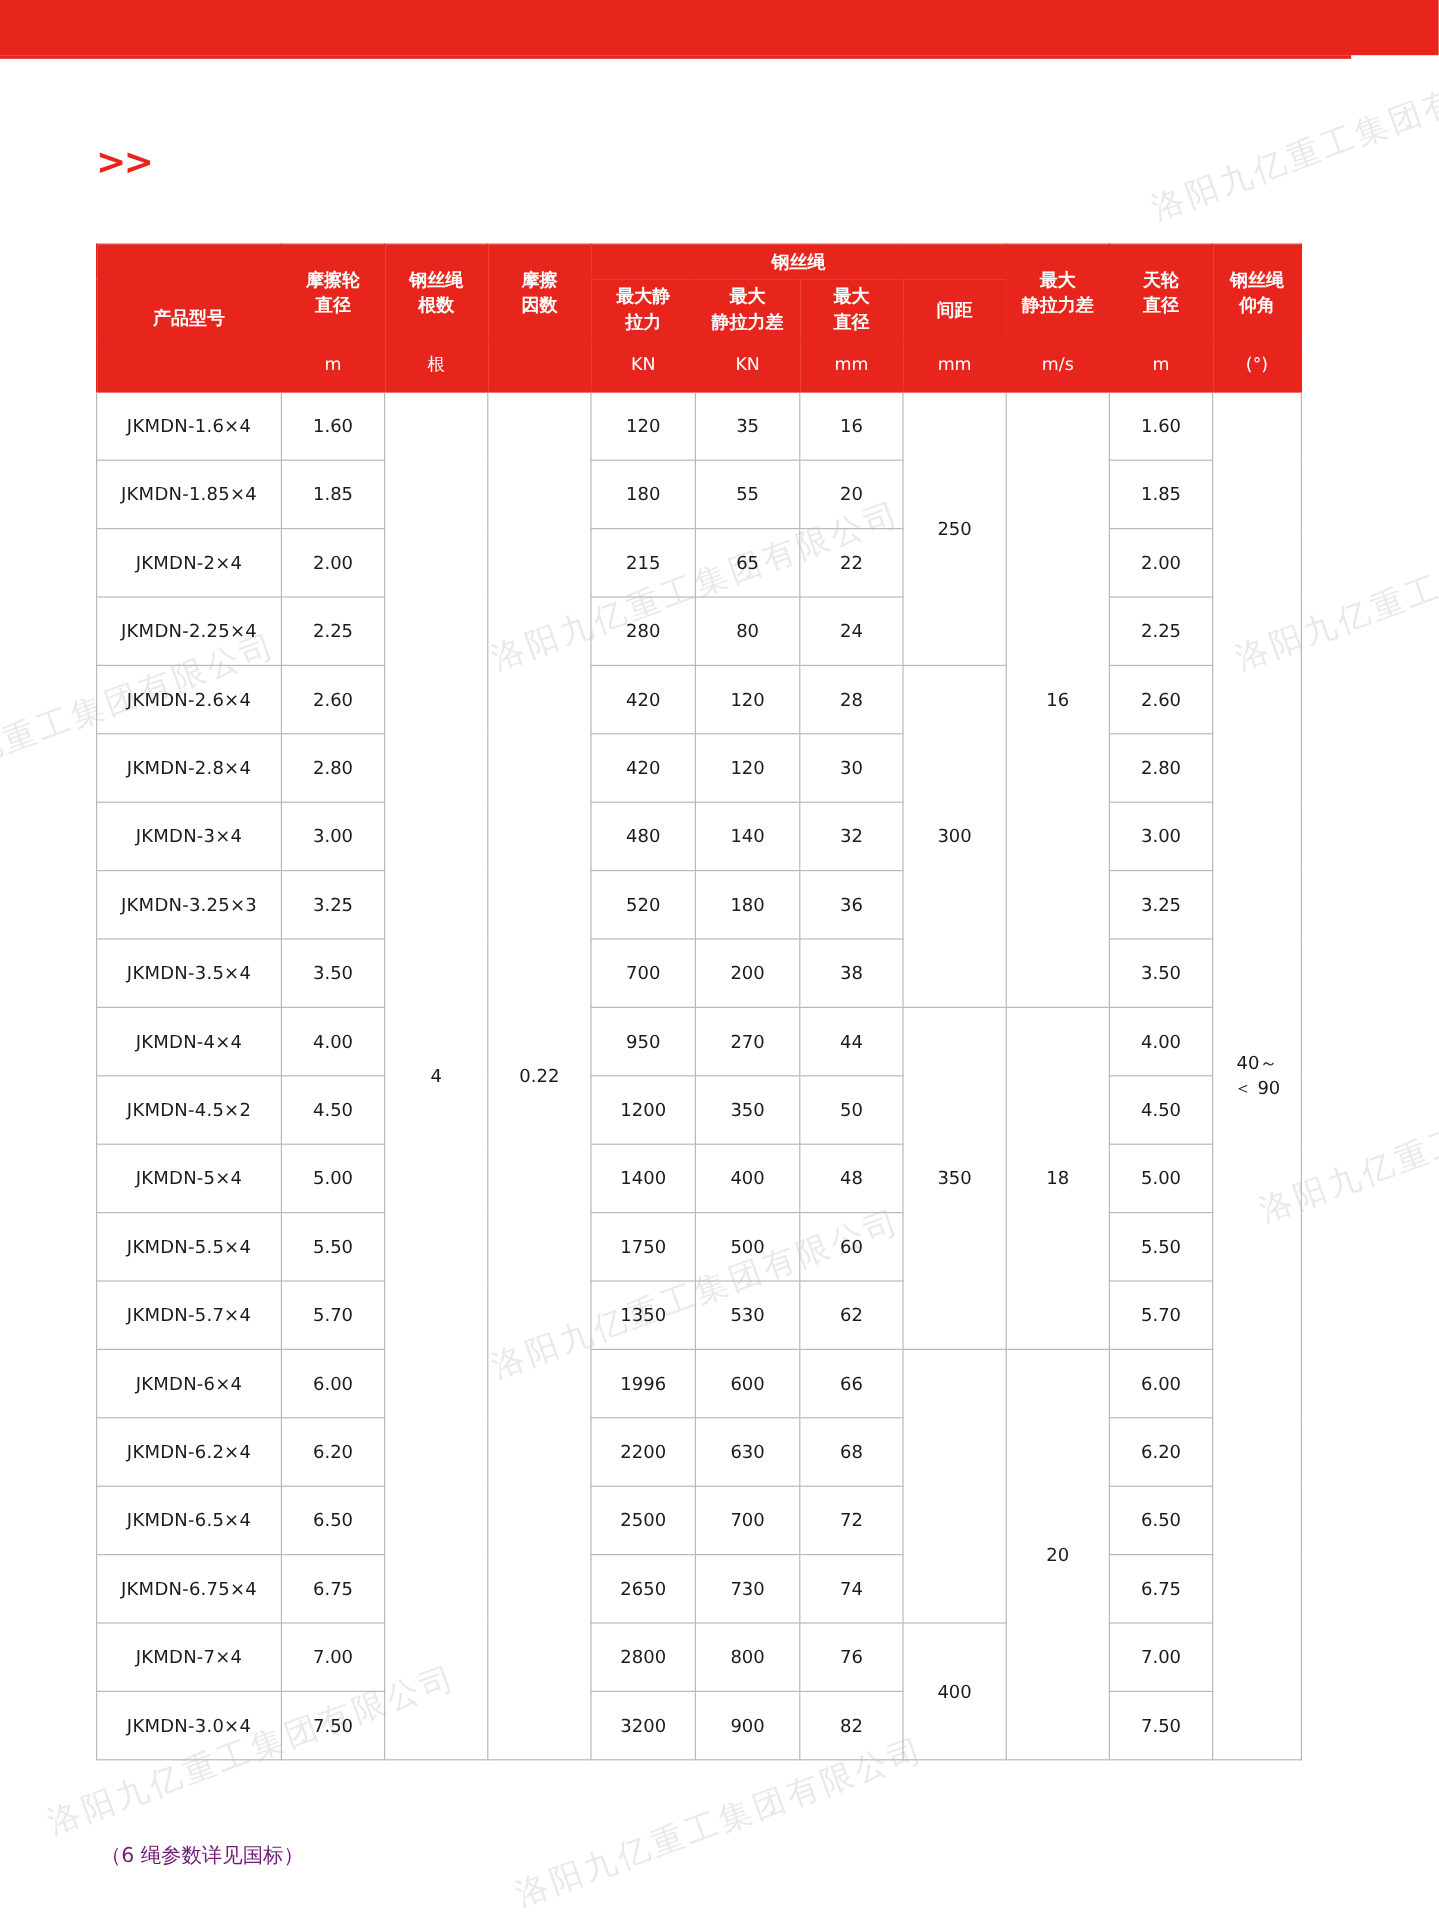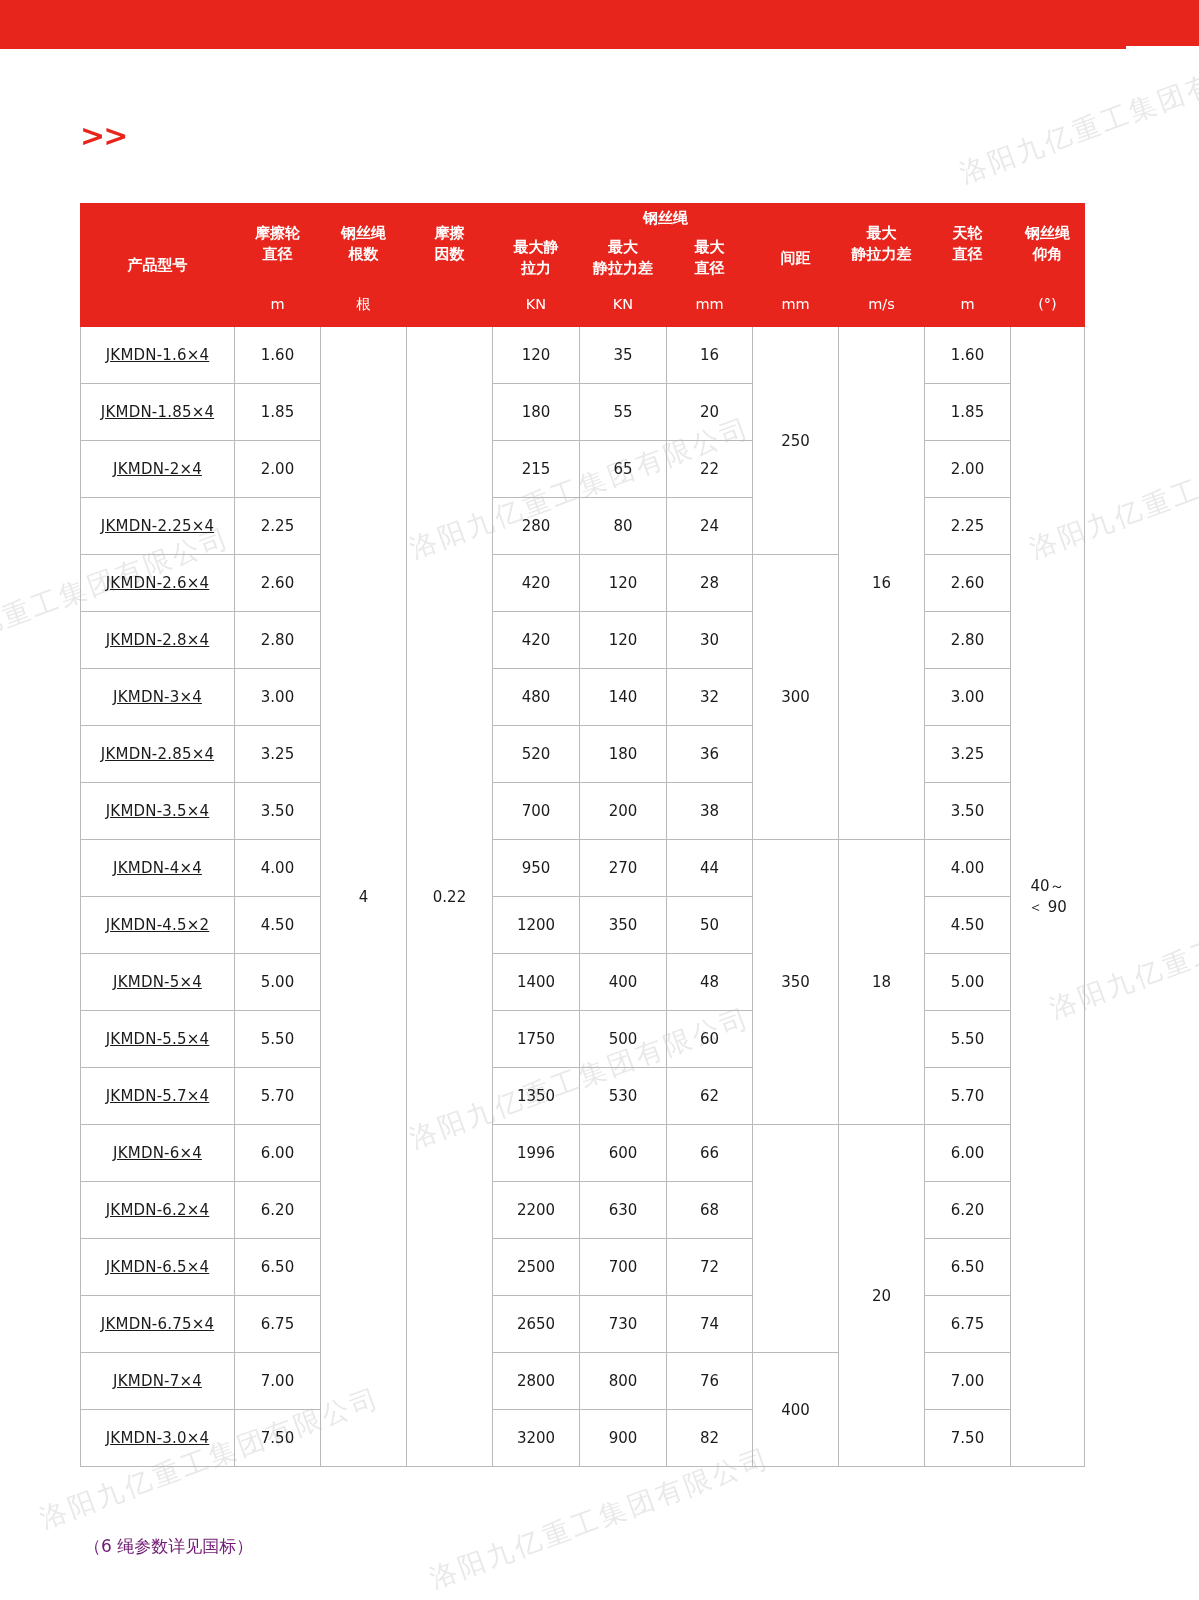--- a/index.html
+++ b/index.html
@@ -107,21 +107,20 @@
   }
   table.spec tbody td {
     height: 54px;
     font-size: 15px;
     color: #1b1b1b;
     background: transparent;
   }
   table.spec tbody td.model {
     font-size: 15px;
     letter-spacing: 0.2px;
-    text-decoration: underline;
   }
   .note {
     position: absolute;
     top: 1535px;
     left: 84px;
     font-size: 17px;
     color: #701a75;
     font-family: "DejaVu Sans", sans-serif;
   }
   .two-line {
@@ -309,21 +308,21 @@
         <tr>
           <td class="model">JKMDN-3×4</td>
           <td>3.00</td>
           <td>480</td>
           <td>140</td>
           <td>32</td>
           <td>3.00</td>
         </tr>
 
         <tr>
-          <td class="model">JKMDN-2.85×4</td>
+          <td class="model">JKMDN-3.25×3</td>
           <td>3.25</td>
           <td>520</td>
           <td>180</td>
           <td>36</td>
           <td>3.25</td>
         </tr>
 
         <tr>
           <td class="model">JKMDN-3.5×4</td>
           <td>3.50</td>

